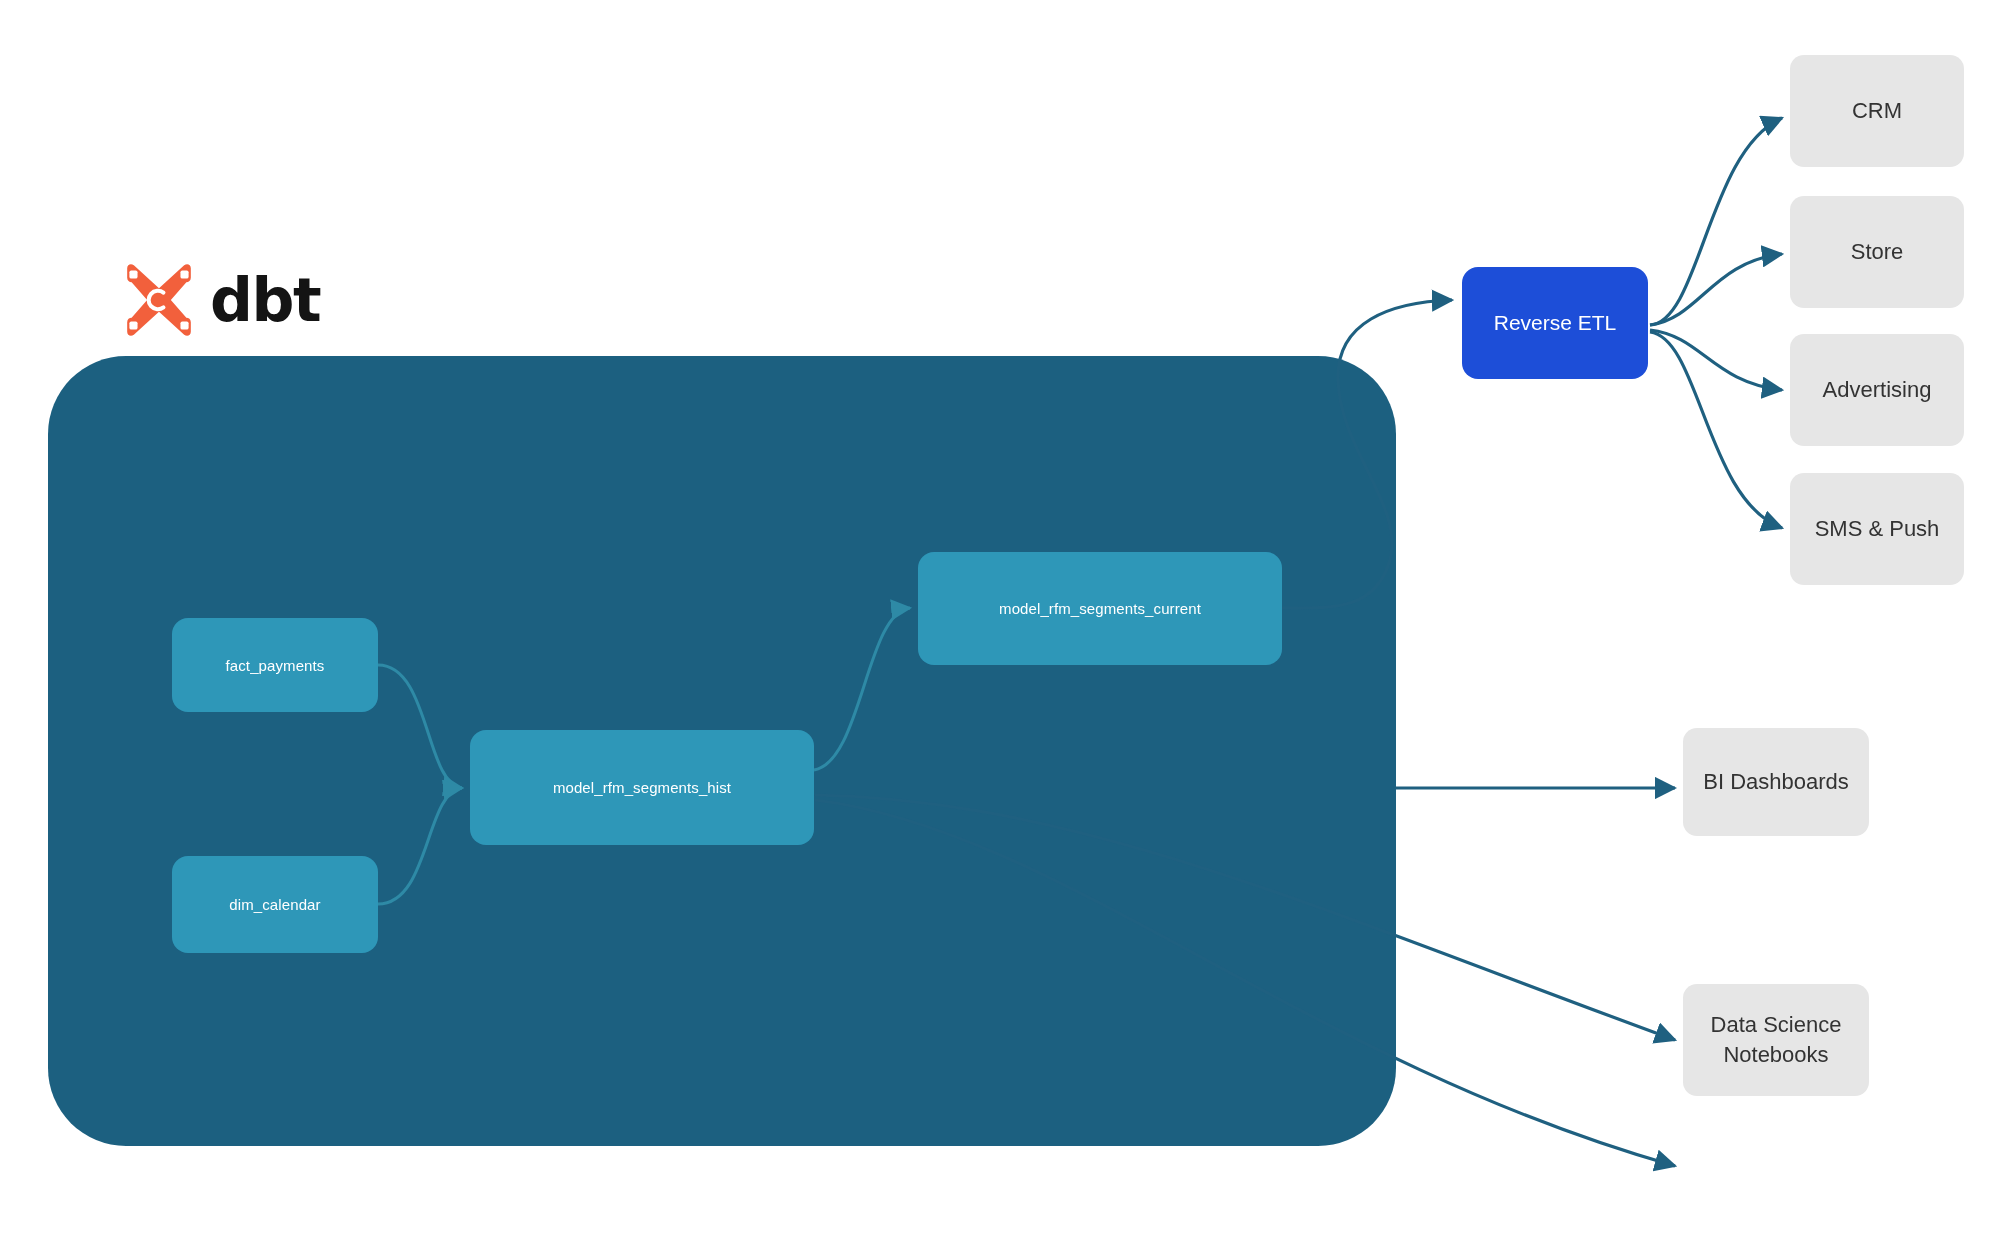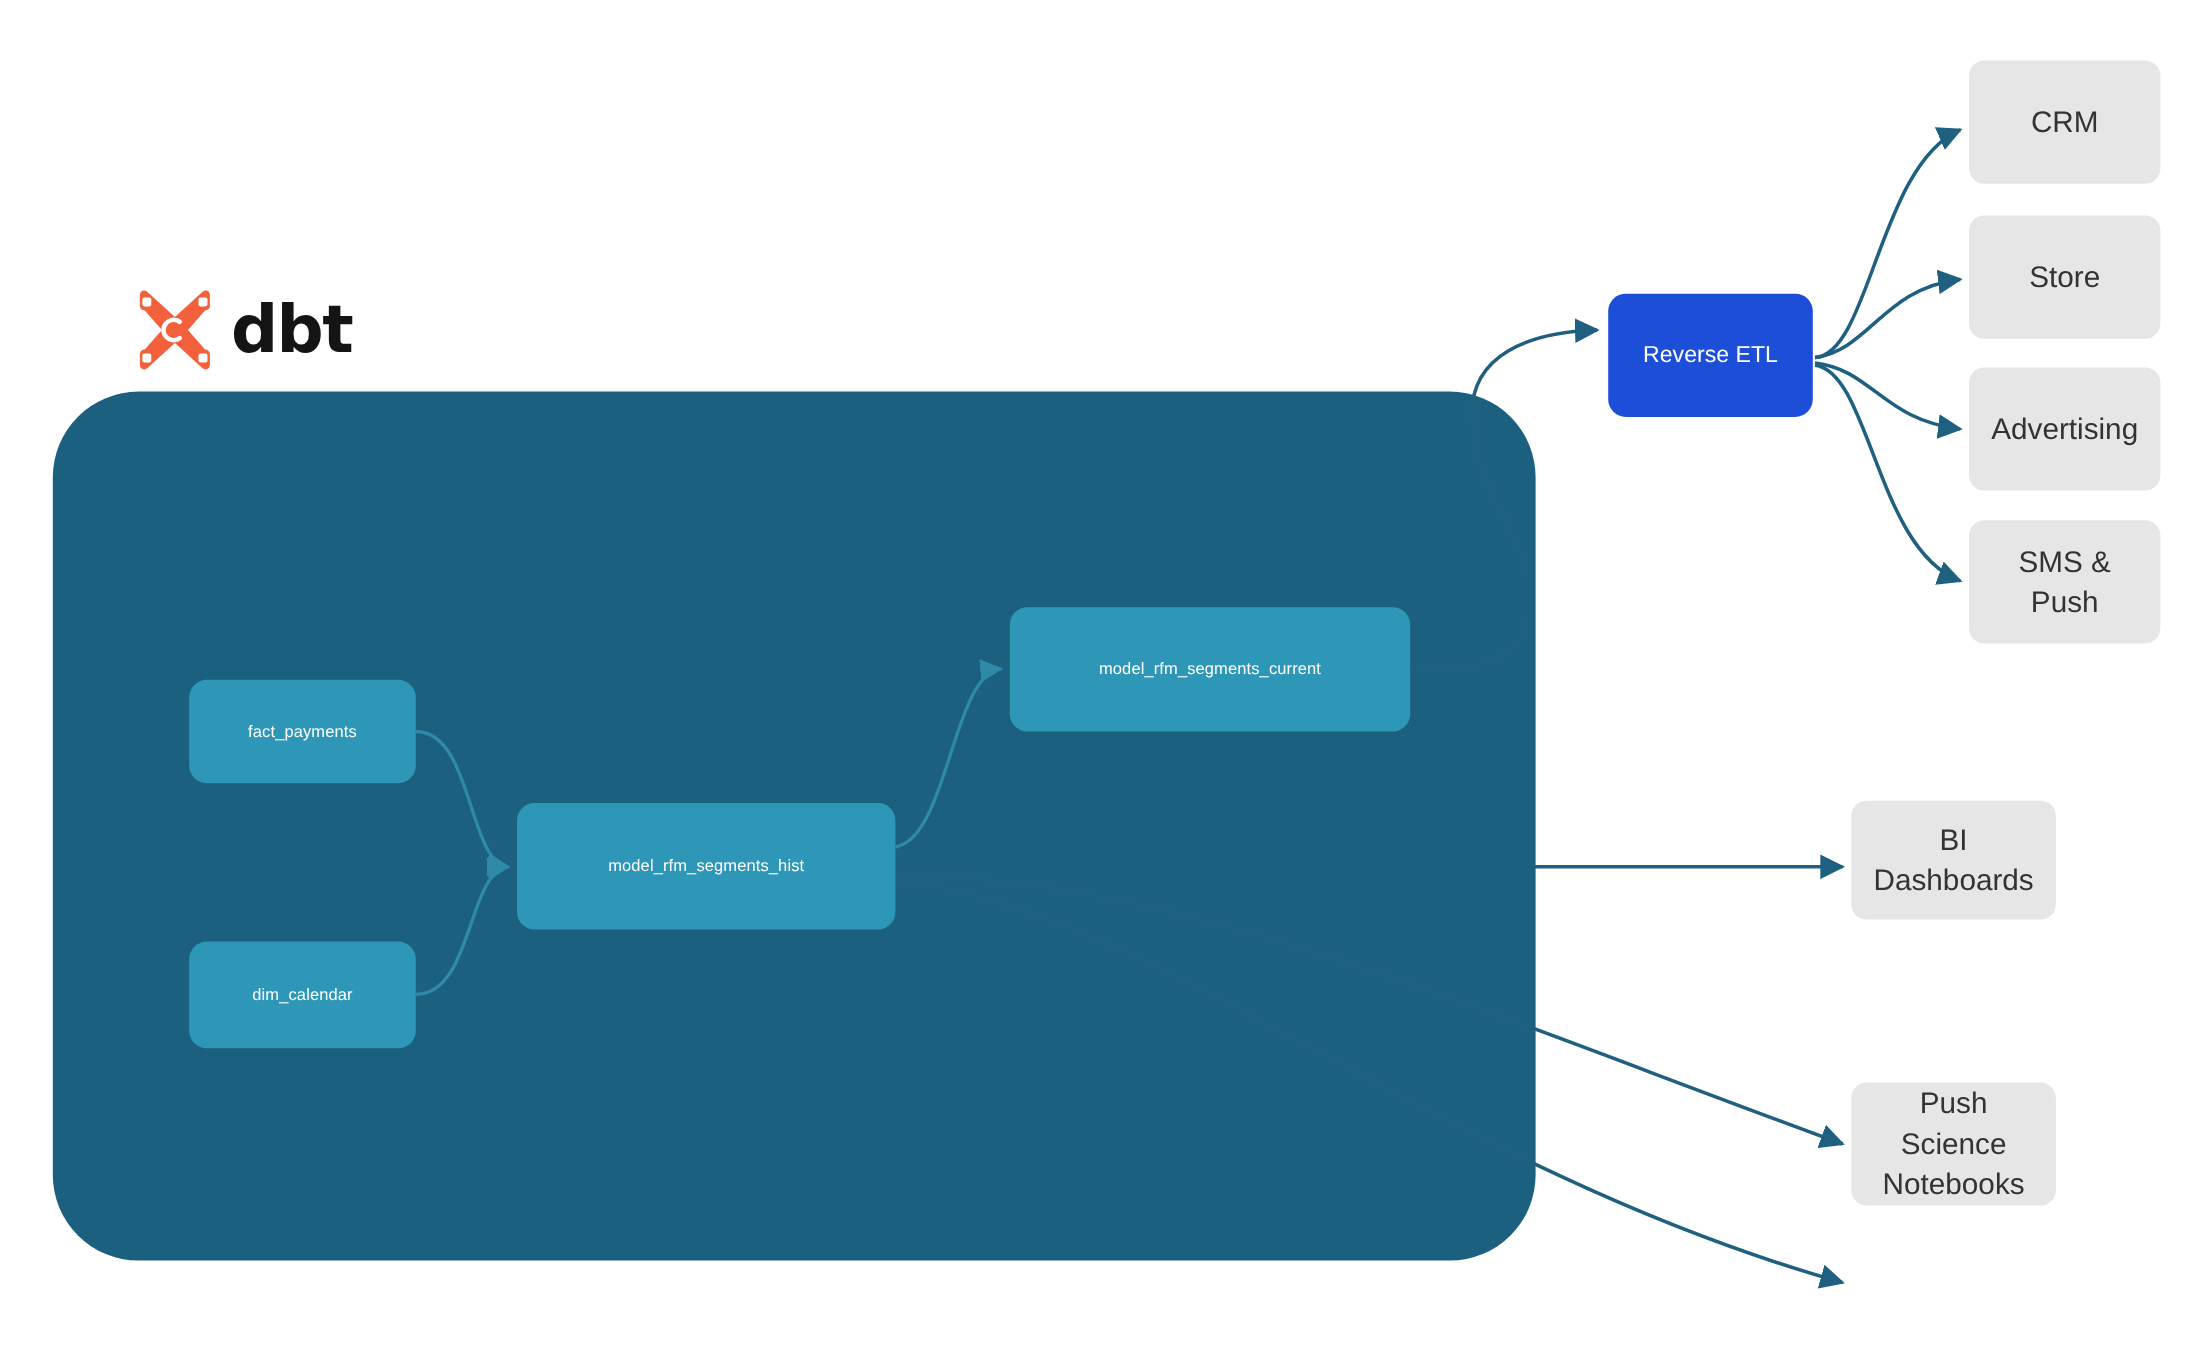--- a/index.html
+++ b/index.html
@@ -81,21 +81,21 @@
   .node-green {
     background: #1d4ed8;
     border-radius: 16px;
     color: #ffffff;
     font-size: 21px;
   }
   .node-grey {
     background: #E6E6E6;
     border-radius: 14px;
     color: #333333;
-    font-size: 27px;
+    font-size: 22px;
     line-height: 1.35;
   }
   #node-fact-payments    { left: 172px;  top: 618px;  width: 206px; height: 94px; }
   #node-dim-calendar     { left: 172px;  top: 856px;  width: 206px; height: 97px; }
   #node-rfm-hist         { left: 470px;  top: 730px;  width: 344px; height: 115px; }
   #node-rfm-current      { left: 918px;  top: 552px;  width: 364px; height: 113px; }
   #node-reverse-etl      { left: 1462px; top: 267px;  width: 186px; height: 112px; }
   #node-crm              { left: 1790px; top: 55px;   width: 174px; height: 112px; }
   #node-email            { left: 1790px; top: 196px;  width: 174px; height: 112px; }
   #node-advertising      { left: 1790px; top: 334px;  width: 174px; height: 112px; }
@@ -190,19 +190,19 @@
   <div class="node node-grey" id="node-sms-push">
     <span>SMS &amp; Push</span>
   </div>
 
   <div class="node node-grey" id="node-bi-dashboards">
     <span>BI Dashboards</span>
   </div>
 
   <div class="node node-grey" id="node-ds-notebooks">
     <span>
-      <span>Push Science</span><br>
+      <span>Data Science</span><br>
       <span>Notebooks</span>
     </span>
   </div>
 
 
 </div>
 
 </body></html>

